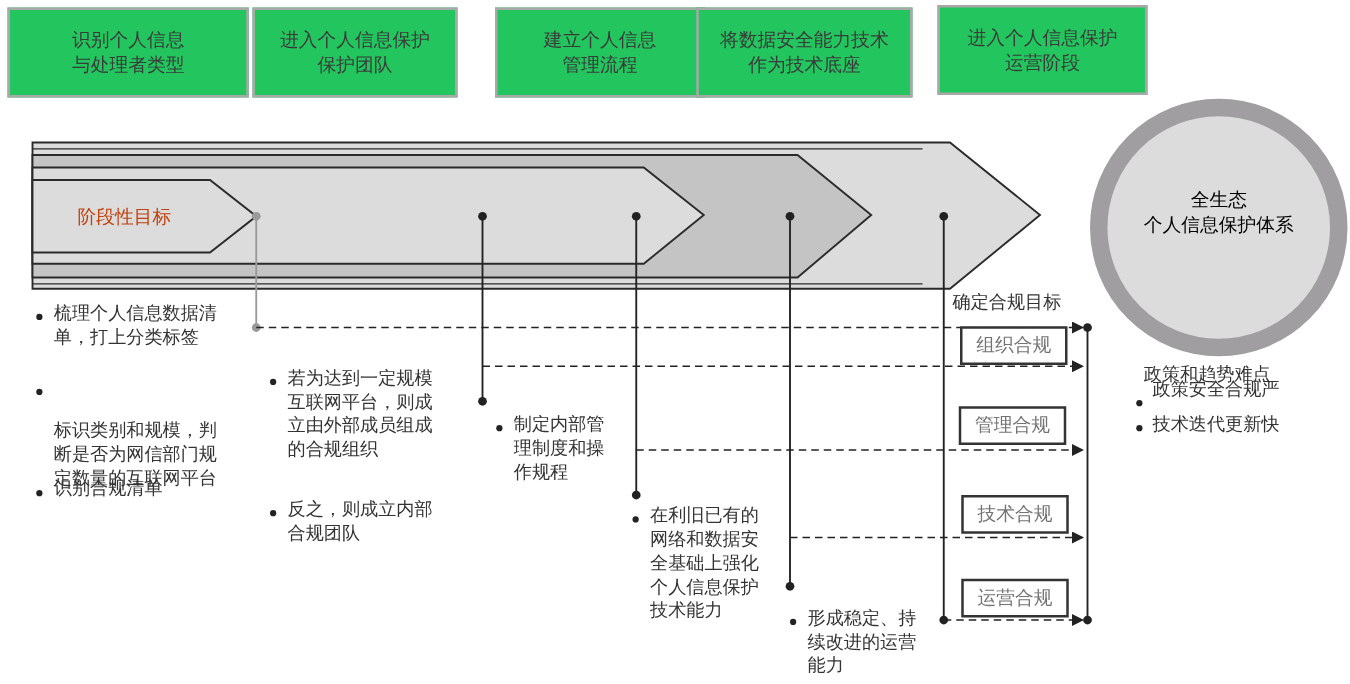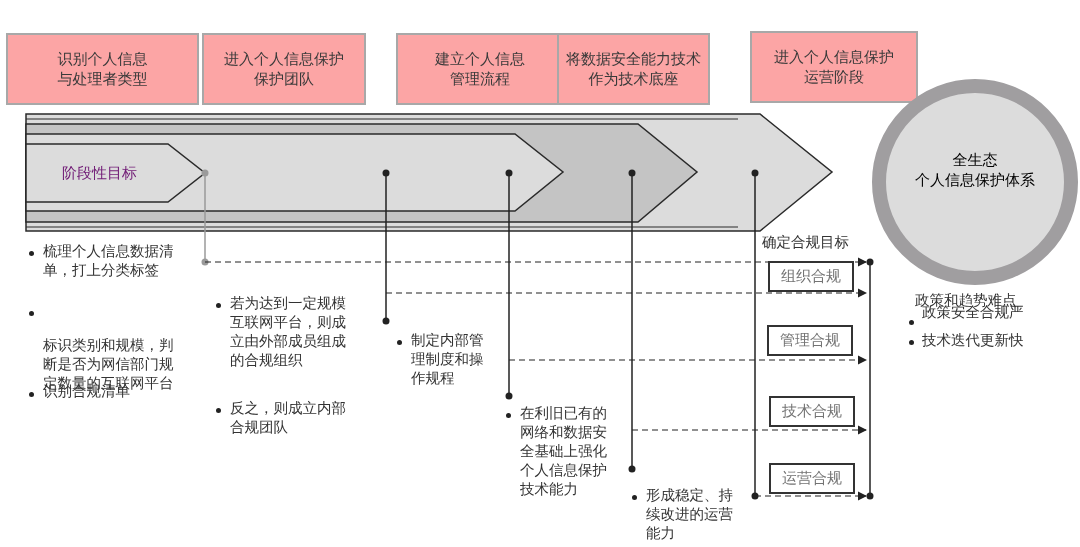--- a/index.html
+++ b/index.html
@@ -1,39 +1,39 @@
 <!DOCTYPE html>
 <html><head>
 <meta charset="utf-8">
 <style>
   html, body { margin:0; padding:0; background:#ffffff; }
   body { width:1080px; height:547px; position:relative; overflow:hidden;
          font-family:"DejaVu Sans", "Liberation Sans", sans-serif; color:#333; }
-  .top-box { position:absolute; top:6px; height:72px; background:#fca5a5;
+  .top-box { position:absolute; top:6px; height:72px; background:#22c55e;
              border:2px solid #a8a8a8; box-sizing:border-box;
              display:flex; align-items:center; justify-content:center; text-align:center;
-             font-size:15px; line-height:20px; color:#3a3a3a; white-space:pre-line;margin-top:27px; }
+             font-size:15px; line-height:20px; color:#3a3a3a; white-space:pre-line; }
   svg#diagram { position:absolute; left:0; top:0; }
   .txt { position:absolute; font-size:14.5px; line-height:19px; color:#333; white-space:pre-line; }
   .bullet { position:absolute; width:5px; height:5px; background:#222; border-radius:50%; }
   .label-box { position:absolute; border:2px solid #333; background:#fff; box-sizing:border-box;
                display:flex; align-items:center; justify-content:center; font-size:15px; color:#737373; }
   .circle-text { position:absolute; left:880px; top:150px; width:190px; text-align:center;
                  font-size:15px; line-height:20px; color:#000000; white-space:pre-line; }
 </style>
 </head>
 <body>
 
 <div class="top-box" style="left:6px;width:193px;">识别个人信息
 与处理者类型</div>
 <div class="top-box" style="left:202px;width:164px;">进入个人信息保护
 保护团队</div>
 <div class="top-box" style="left:396px;width:168px;">建立个人信息
 管理流程</div>
-<div class="top-box" style="left:557px;width:153px;">将数据安全能力技术
+<div class="top-box" style="left:557px;width:173px;">将数据安全能力技术
 作为技术底座</div>
 <div class="top-box" style="left:750px;width:168px;top:4px;">进入个人信息保护
 运营阶段</div>
 
 <svg id="diagram" width="1080" height="547">
   <defs>
     <marker id="arrowhead" markerWidth="8" markerHeight="8" refX="7" refY="4" orient="auto">
       <path d="M0,0 L8,4 L0,8 z" fill="#222"></path>
     </marker>
   </defs>
@@ -75,21 +75,21 @@
   <line x1="632" y1="430" x2="866" y2="430" stroke="#222" stroke-width="1.2" stroke-dasharray="6,4" marker-end="url(#arrowhead)"></line>
   <line x1="755" y1="496" x2="866" y2="496" stroke="#222" stroke-width="1.2" stroke-dasharray="6,4" marker-end="url(#arrowhead)"></line>
 
   <line x1="870" y1="262" x2="870" y2="496" stroke="#222" stroke-width="1.5"></line>
   <circle cx="870" cy="262" r="3.5" fill="#222"></circle>
   <circle cx="870" cy="496" r="3.5" fill="#222"></circle>
 
   <circle cx="975" cy="182" r="96" fill="#dcdcdc" stroke="#a09ea0" stroke-width="14"></circle>
 </svg>
 
-<div class="txt" style="left:62px;top:164px;font-size:15px;color:#701a75;">阶段性目标</div>
+<div class="txt" style="left:62px;top:164px;font-size:15px;color:#c2410c;">阶段性目标</div>
 
 <div class="circle-text">全生态
 个人信息保护体系</div>
 
 <div class="txt" style="left:762px;top:233px;">确定合规目标</div>
 
 <div class="label-box" style="left:768px;top:261px;width:86px;height:31px;">组织合规</div>
 <div class="label-box" style="left:767px;top:325px;width:86px;height:31px;">管理合规</div>
 <div class="label-box" style="left:769px;top:396px;width:86px;height:31px;">技术合规</div>
 <div class="label-box" style="left:769px;top:463px;width:86px;height:31px;">运营合规</div>

